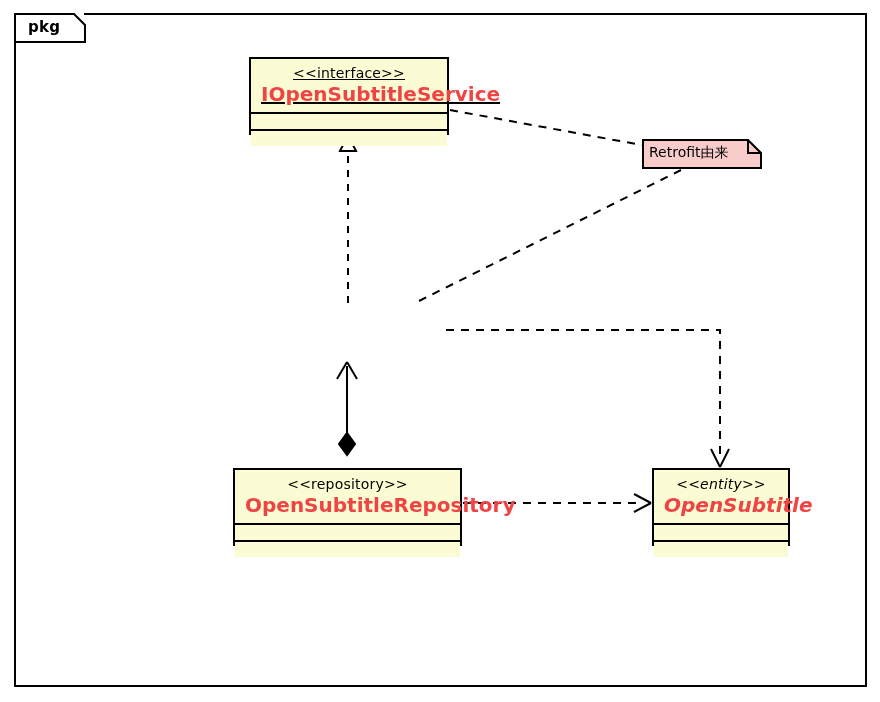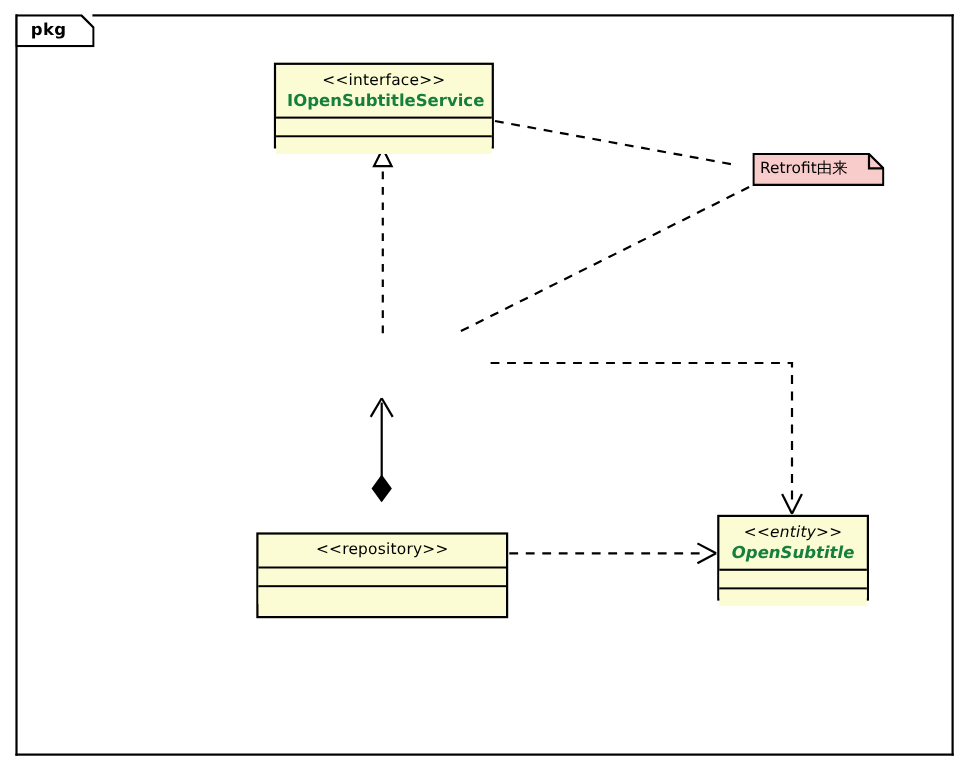--- a/index.html
+++ b/index.html
@@ -77,39 +77,39 @@
     line-height: 1.22;
   }
   .umlbox .stereo {
     font-size: 14px;
     font-weight: normal;
     color: #000000;
     white-space: nowrap;
     letter-spacing: 0.2px;
   }
   .umlbox .cname {
-    font-size: 15px;
+    font-size: 20px;
     font-weight: bold;
-    color: #15803d;
+    color: #ef4444;
     white-space: nowrap;
   }
   .umlbox .sep {
     height: 2px;
     background: #000000;
     width: 100%;
   }
   .umlbox .compartment {
     height: 15px;
     background: #fbfbd4;
   }
 
   
   .uml-note {
     position: absolute;
-    left: 684px;
+    left: 642px;
     top: 139px;
     width: 120px;
     height: 30px;
   }
   .uml-note .note-text {
     position: absolute;
     left: 7px;
     top: 5px;
     font-size: 14px;
     color: #000000;
@@ -167,35 +167,36 @@
     </g>
 
     <g>
       <line x1="450" y1="110" x2="669" y2="150" stroke="#000000" stroke-width="2" stroke-dasharray="8,7"></line>
     </g>
     <g>
       <line x1="419" y1="301" x2="681" y2="170" stroke="#000000" stroke-width="2" stroke-dasharray="8,7"></line>
     </g>
   </svg>
 
-  <div class="umlbox" style="left:249px; top:57px; width:200px; height:78px;">
+  <div class="umlbox" style="left:249px; top:57px; width:200px; height:78px;text-decoration:underline;">
     <div class="head">
       <div class="stereo">&lt;&lt;interface&gt;&gt;</div>
       <div class="cname">IOpenSubtitleService</div>
     </div>
     <div class="sep"></div>
     <div class="compartment"></div>
     <div class="sep"></div>
     <div class="compartment"></div>
   </div>
 
 
-  <div class="umlbox" style="left:233px; top:468px; width:229px; height:78px;margin-top:16px;">
+  <div class="umlbox" style="left:233px; top:468px; width:229px; height:78px;">
     <div class="head">
       <div class="stereo">&lt;&lt;repository&gt;&gt;</div>
+      <div class="cname">OpenSubtitleRepository</div>
     </div>
     <div class="sep"></div>
     <div class="compartment"></div>
     <div class="sep"></div>
     <div class="compartment"></div>
   </div>
 
   <div class="umlbox" style="left:652px; top:468px; width:138px; height:78px;font-style:italic;">
     <div class="head">
       <div class="stereo">&lt;&lt;entity&gt;&gt;</div>

